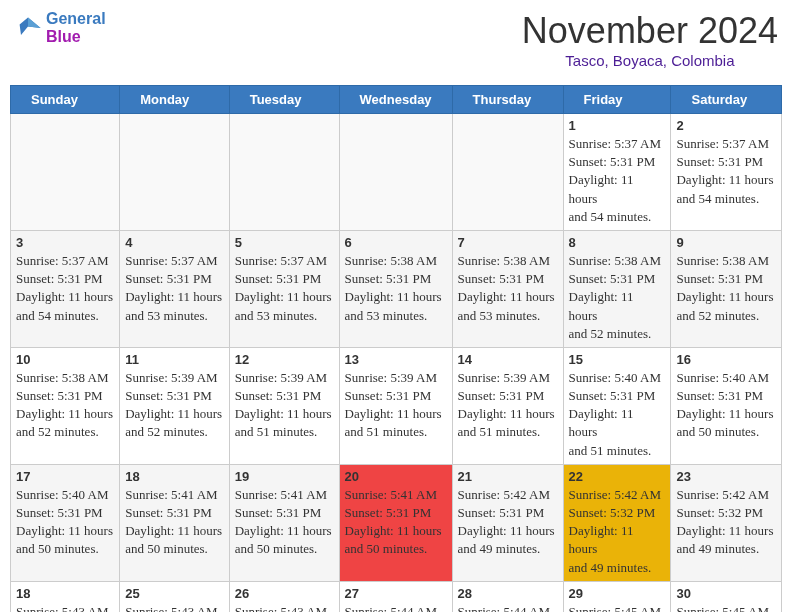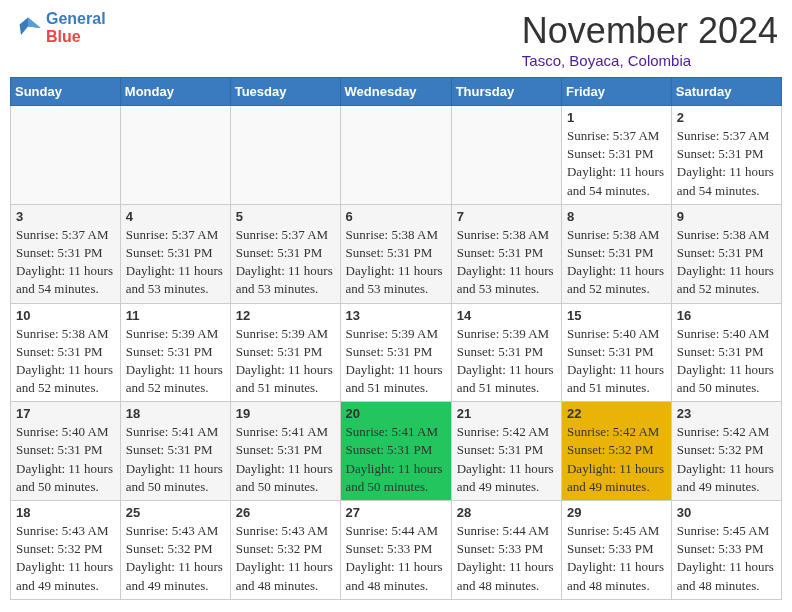--- a/index.html
+++ b/index.html
@@ -7,55 +7,55 @@
       font-family: Arial, sans-serif;
       background: #fff;
       width: 792px;
       min-height: 612px;
       padding: 10px;
     }
     .header {
       display: flex;
       justify-content: space-between;
       align-items: flex-start;
-      margin-bottom: 8px;
+      margin-bottom: 16px;
       padding: 0 4px;
     }
     .logo {
       display: flex;
       align-items: center;
       gap: 4px;
     }
     .logo-bird {
       width: 28px;
       height: 28px;
     }
     .title-block {
-      text-align: left;
+      text-align: center;
     }
     .month-title {
       font-size: 36px;
       font-weight: normal;
       color: #333;
     }
     .location {
       font-size: 15px;
       color: #4c1d95;
     }
     .calendar {
       width: 100%;
       border-collapse: collapse;
       border: 1px solid #ccc;
     }
     .calendar th {
       background: #3a7abf;
       color: #fff;
       font-size: 13px;
       font-weight: bold;
-      padding: 6px 4px;
+      padding: 6px 20px;
       text-align: left;
       border: 1px solid #2e6aa8;
     }
     .calendar td {
       vertical-align: top;
       border: 1px solid #ccc;
       padding: 4px 5px;
       width: 113px;
       min-height: 80px;
       font-size: 11px;
@@ -90,21 +90,21 @@
 <div class="header">
   <div class="logo">
     <svg class="logo-bird" viewBox="0 0 40 40" xmlns="http://www.w3.org/2000/svg">
       <polygon points="20,5 38,20 20,18 10,30 8,15" fill="#3a7abf"></polygon>
       <polygon points="20,5 38,20 20,18" fill="#5a9fd4"></polygon>
     </svg>
     <div>
       <div style="font-size:16px;font-weight:bold;color:#333;line-height:1.1;">
         <span style="color:#3a7abf;">General</span>
       </div>
-      <div style="font-size:16px;font-weight:bold;color:#ef4444;line-height:1.1;">Blue</div>
+      <div style="font-size:16px;font-weight:bold;color:#a21caf;line-height:1.1;">Blue</div>
     </div>
   </div>
   <div class="title-block">
     <div class="month-title">November 2024</div>
     <div class="location">Tasco, Boyaca, Colombia</div>
   </div>
 </div>
 
 <table class="calendar">
   <thead>
@@ -200,21 +200,21 @@
           <div class="day-info">Sunrise: 5:40 AM<br>Sunset: 5:31 PM<br>Daylight: 11 hours<br>and 50 minutes.</div>
         </td>
         <td style="background: rgb(245, 245, 245);">
           <span class="day-num">18</span>
           <div class="day-info">Sunrise: 5:41 AM<br>Sunset: 5:31 PM<br>Daylight: 11 hours<br>and 50 minutes.</div>
         </td>
         <td style="background: rgb(245, 245, 245);">
           <span class="day-num">19</span>
           <div class="day-info">Sunrise: 5:41 AM<br>Sunset: 5:31 PM<br>Daylight: 11 hours<br>and 50 minutes.</div>
         </td>
-        <td style="background: #22c55e;">
+        <td style="background: #ef4444;">
           <span class="day-num">20</span>
           <div class="day-info">Sunrise: 5:41 AM<br>Sunset: 5:31 PM<br>Daylight: 11 hours<br>and 50 minutes.</div>
         </td>
         <td style="background: rgb(245, 245, 245);">
           <span class="day-num">21</span>
           <div class="day-info">Sunrise: 5:42 AM<br>Sunset: 5:31 PM<br>Daylight: 11 hours<br>and 49 minutes.</div>
         </td>
         <td style="background: #eab308;">
           <span class="day-num">22</span>
           <div class="day-info">Sunrise: 5:42 AM<br>Sunset: 5:32 PM<br>Daylight: 11 hours<br>and 49 minutes.</div>

